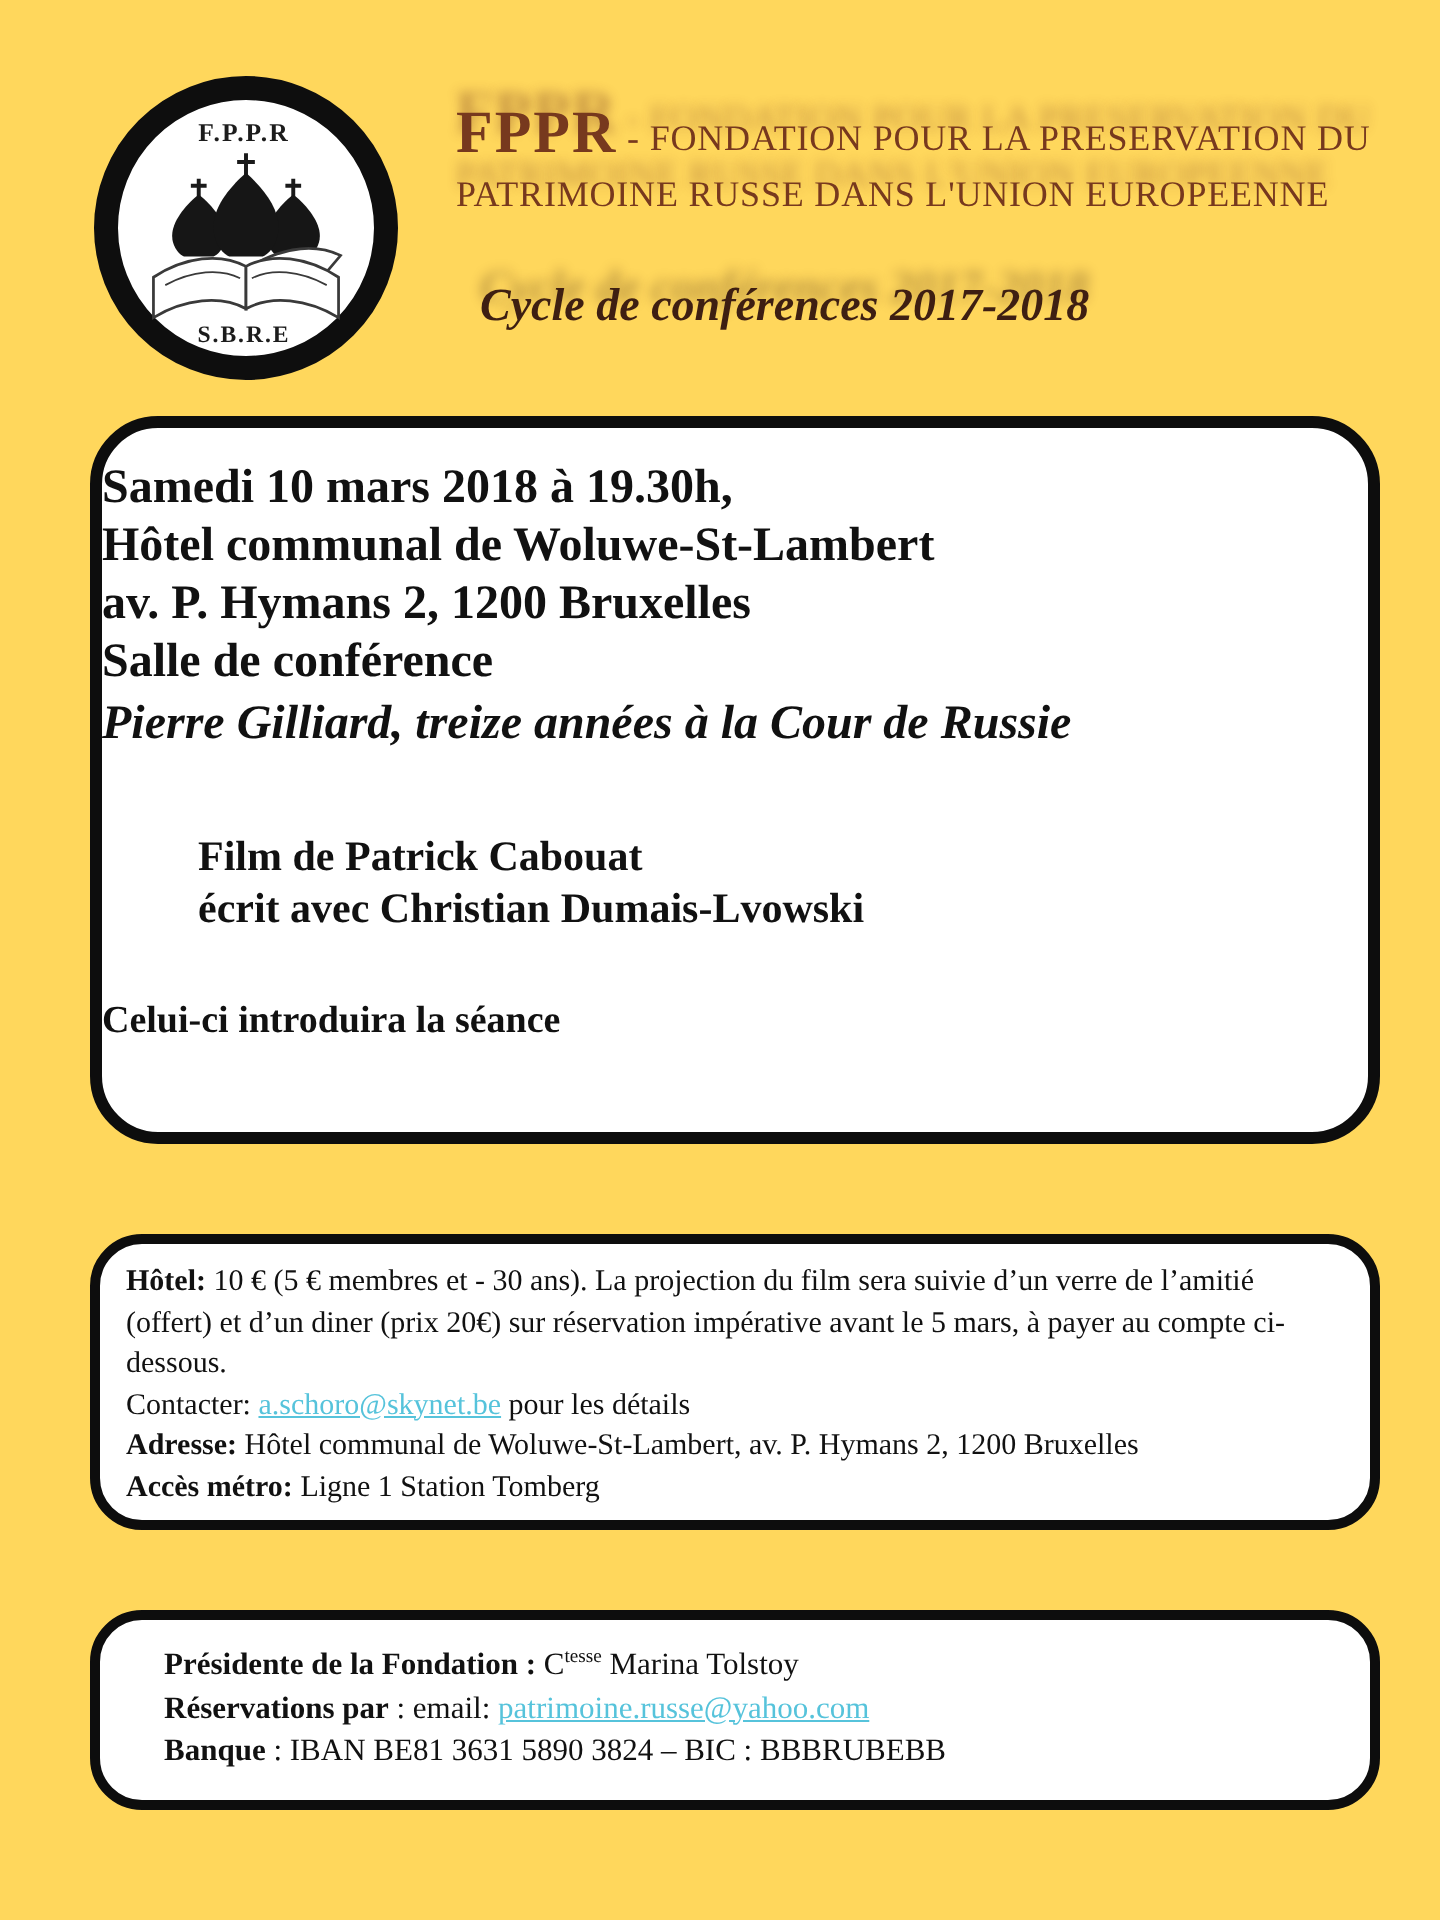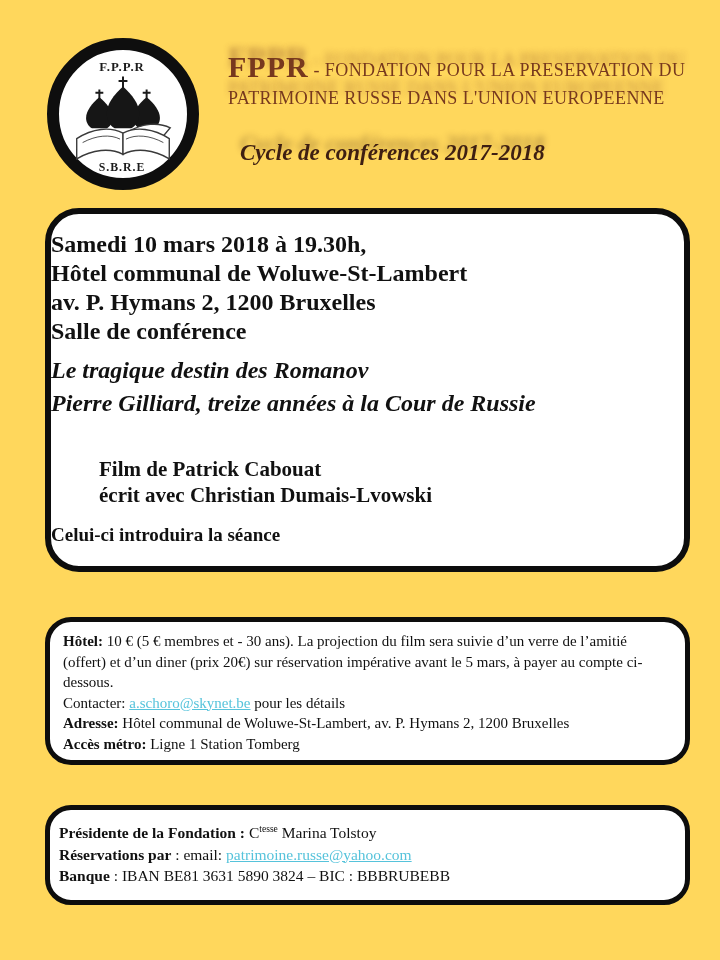--- a/index.html
+++ b/index.html
@@ -39,28 +39,28 @@
   }
 
   
   .wbox{
     position:absolute;left:45px;width:645px;box-sizing:border-box;
     background:#ffffff;border:6px solid #0d0d0d;border-radius:34px;
     color:#111;
   }
   .box-event{top:208px;height:364px;text-align:left;padding-top:16px;}
   .box-info{top:617px;height:148px;border-width:5px;border-radius:26px;padding:9px 13px;text-align:left;}
-  .box-footer{top:805px;height:100px;border-width:5px;border-radius:26px;padding:12px 9px;text-align:left;}
+  .box-footer{top:805px;height:100px;border-width:5px;border-radius:26px;padding:12px 32px;text-align:left;}
 
   
   .ev-line{font-size:24px;font-weight:bold;line-height:29px;white-space:nowrap;}
   .ev-title{font-size:24px;font-weight:bold;font-style:italic;line-height:33px;margin-top:8px;white-space:nowrap;}
   .ev-film{font-size:21px;font-weight:bold;line-height:26px;white-space:nowrap;padding-left:48px;}
   .film-block{margin-top:36px;}
-  .ev-note{font-size:19px;font-weight:bold;margin-top:16px;white-space:nowrap;}
+  .ev-note{font-size:19px;font-weight:bold;margin-top:33px;white-space:nowrap;}
 
   
   .box-info{font-size:15px;line-height:20.5px;}
   .box-footer{font-size:15.5px;line-height:21.5px;}
   .b{font-weight:bold;}
   a.mail{color:#56C3DB;text-decoration:underline;cursor:pointer;text-align:right;}
   sup{font-size:0.62em;line-height:0;}
 </style>
 </head>
 <body>
@@ -99,21 +99,20 @@
     <div class="header-line2">PATRIMOINE RUSSE DANS L'UNION EUROPEENNE</div>
   </div>
 
   <div class="cycle">Cycle de conférences 2017-2018</div>
 
   <div class="wbox box-event">
     <div class="ev-line">Samedi 10 mars 2018 à 19.30h,</div>
     <div class="ev-line">Hôtel communal de Woluwe-St-Lambert</div>
     <div class="ev-line">av. P. Hymans 2, 1200 Bruxelles</div>
     <div class="ev-line">Salle de conférence</div>
-    <div class="ev-title">Le tragique destin des Romanov</div>
     <div class="ev-title" style="margin-top:0;">Pierre Gilliard, treize années à la Cour de Russie</div>
     <div class="film-block">
       <div class="ev-film">Film de Patrick Cabouat</div>
       <div class="ev-film">écrit avec Christian Dumais-Lvowski</div>
     </div>
     <div class="ev-note">Celui-ci introduira la séance</div>
   </div>
 
   <div class="wbox box-info">
     <div><span class="b">Hôtel:</span><span> 10 € (5 € membres et - 30 ans). La projection du film sera suivie d’un verre de l’amitié (offert) et d’un diner (prix 20€) sur réservation impérative avant le 5 mars, à payer au compte ci-dessous.</span></div>

